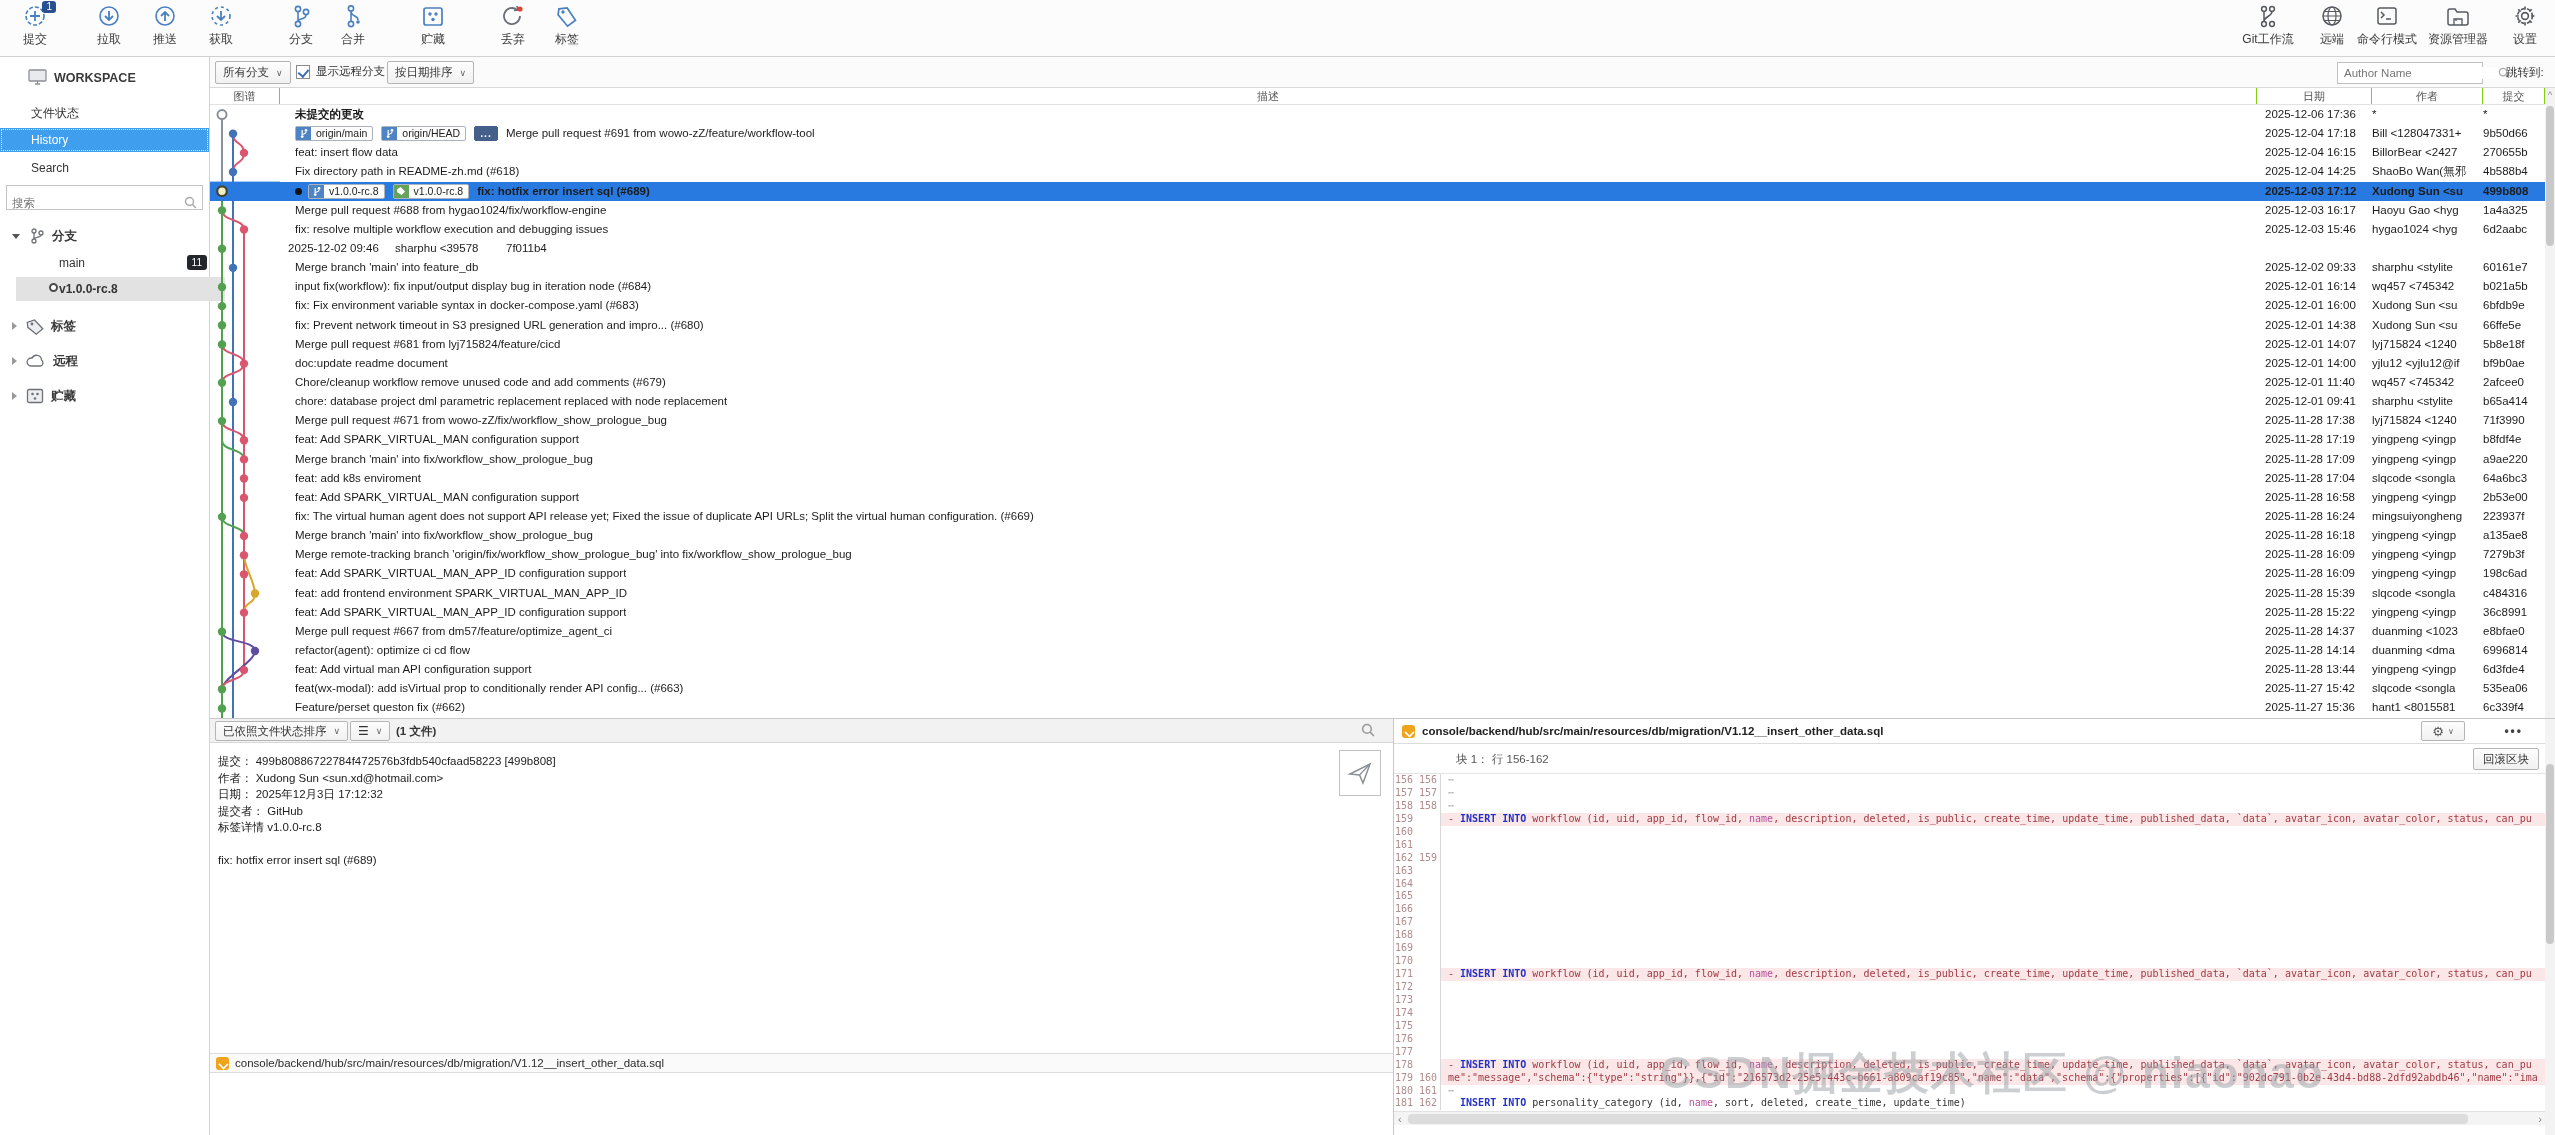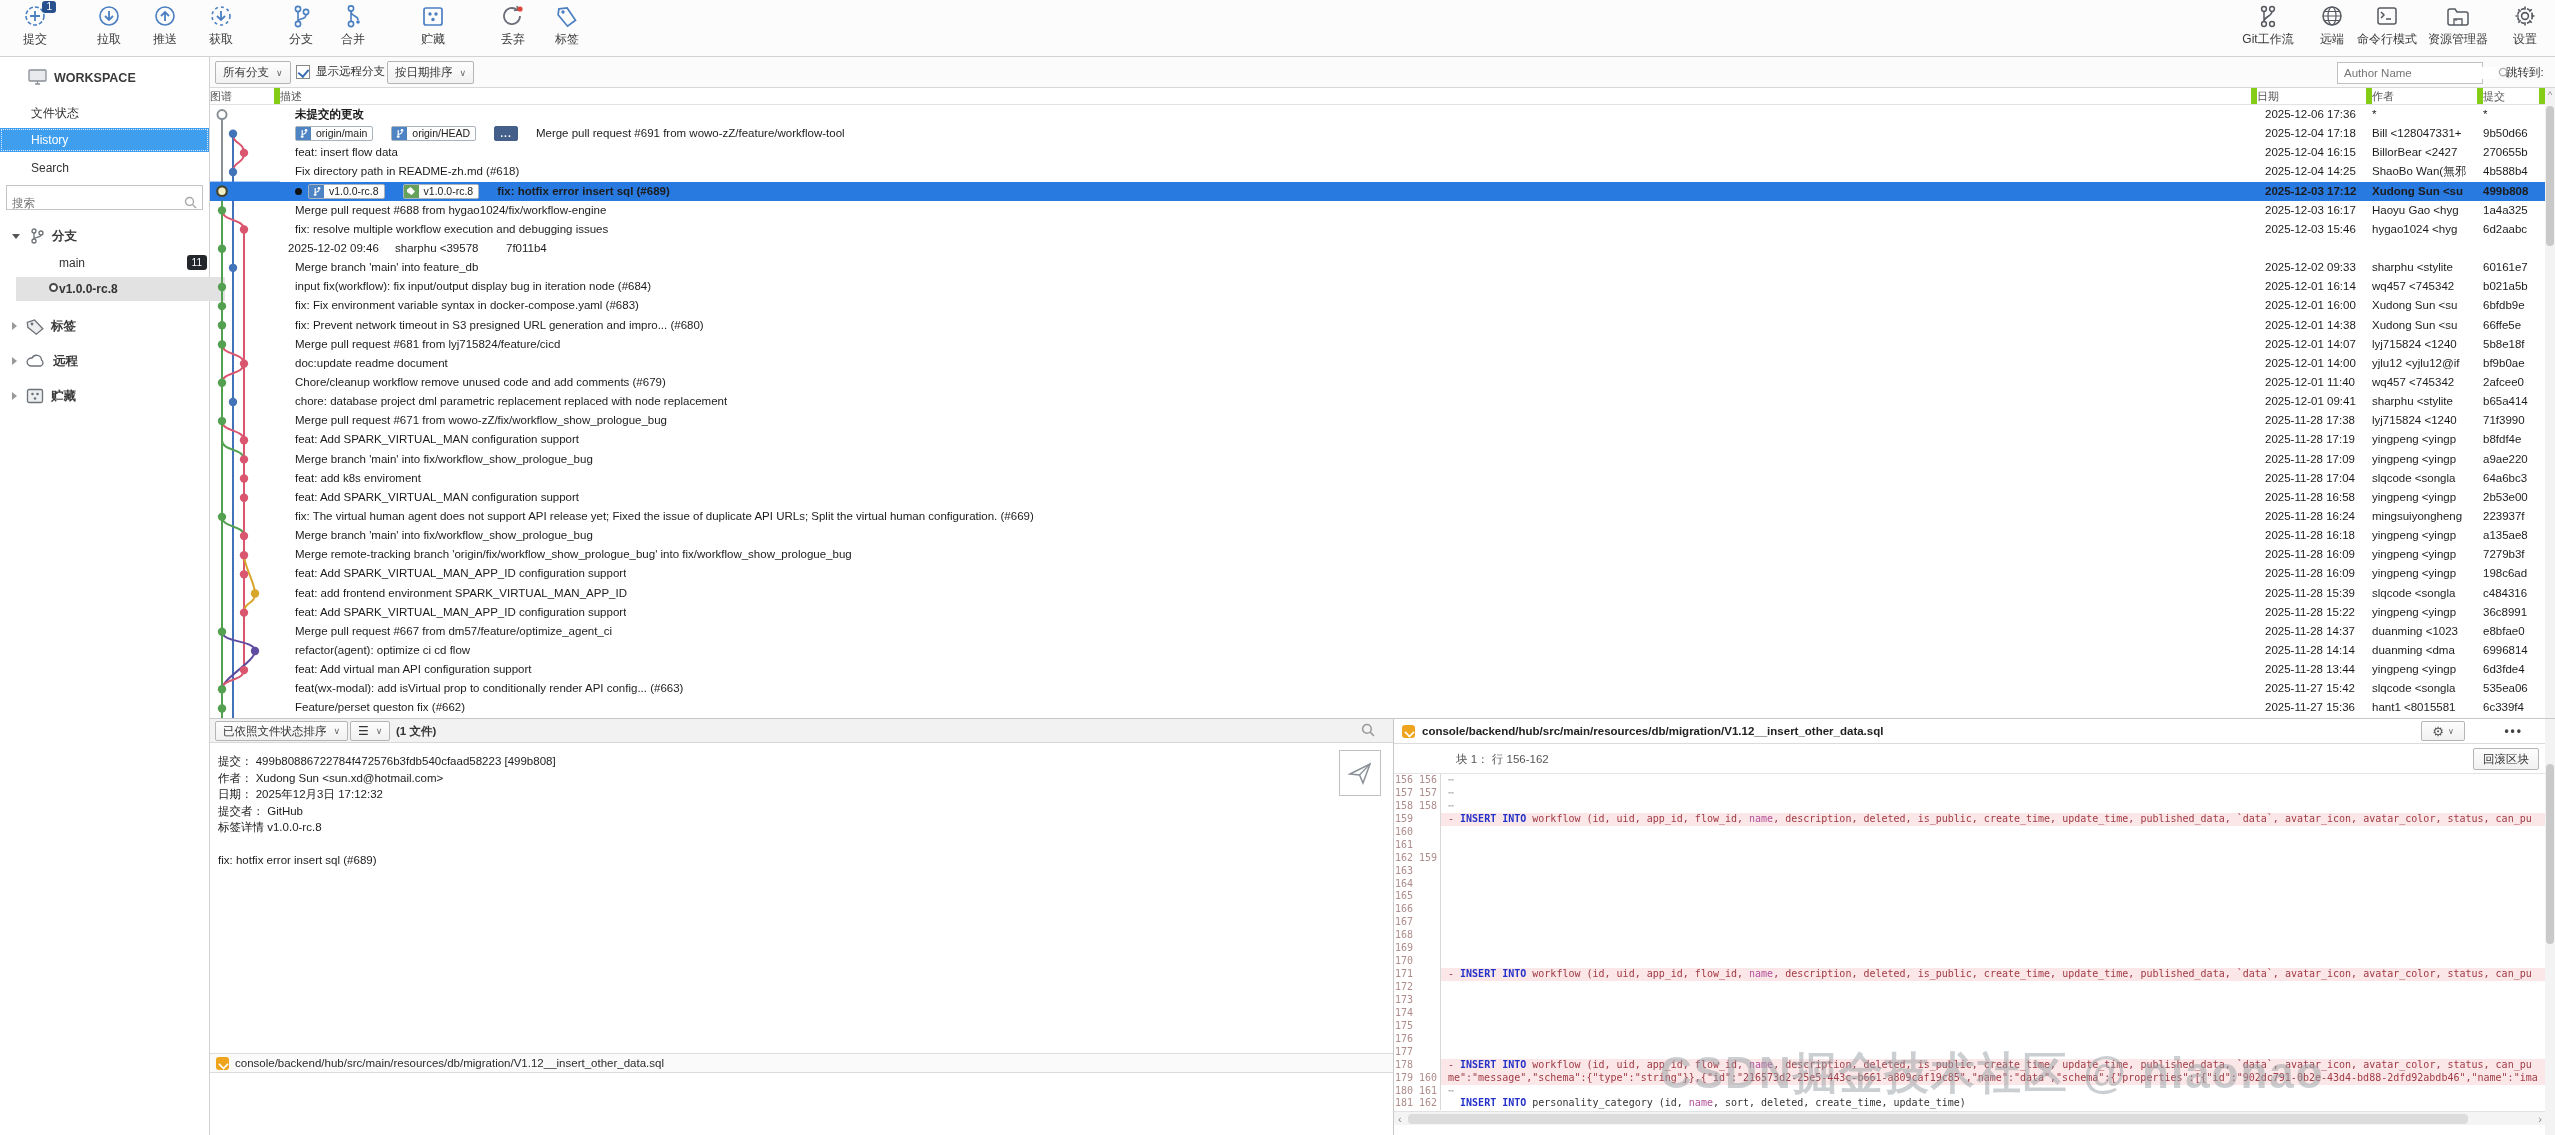--- a/index.html
+++ b/index.html
@@ -34,35 +34,35 @@
   .drop{position:absolute;top:4px;height:23px;border:1px solid #b5b5b5;background:linear-gradient(#fdfdfd,#f1f1f1);border-radius:2px;font-size:11.5px;color:#333;display:flex;align-items:center;padding:0 7px}
   .drop .dv{margin-left:7px;font-size:9px;color:#666}
   .chk{position:absolute;left:86px;top:7px;display:flex;align-items:center;font-size:11.5px;color:#333}
   .chk .box{width:14px;height:14px;border:1px solid #8a8a8a;background:#fff;margin-right:6px;position:relative}
   .chk .box:after{content:"";position:absolute;left:3px;top:1px;width:5px;height:8px;border:solid #3b6fb3;border-width:0 2px 2px 0;transform:rotate(40deg)}
   .authorbox{position:absolute;left:2127px;top:5px;width:146px;height:22px;border:1px solid #c0c0c0;background:#fff;display:flex;align-items:center}
   .authorbox input{border:0;outline:0;flex:1;font-size:11.5px;padding-left:6px;font-family:inherit;color:#333}
   .jump{position:absolute;left:2296px;top:8px;font-size:11.5px;color:#333}
   
   #colheader{position:absolute;left:210px;top:88px;width:2335px;height:17px;display:flex;font-size:11px;color:#555;background:#fff;border-bottom:1px solid #e2e2e2}
-  #colheader div{border-right:6px solid #84cc16;text-align:left;line-height:16px;overflow:hidden}
+  #colheader div{border-right:1px solid #84cc16;text-align:center;line-height:16px;overflow:hidden}
   .h-graph{width:70px}.h-desc{flex:1}.h-date{width:115px}.h-author{width:111px}.h-hash{width:62px}
   
   #commitlist{position:absolute;left:210px;top:105px;width:2335px;height:613px;overflow:hidden}
   .crow{display:flex;height:19.156px;line-height:19.156px;font-size:11.5px;color:#1c1c1c;white-space:nowrap}
   .crow.sel{background:#2879e0;font-weight:bold}
   .cg{width:70px;flex:none}
   .cd{flex:1;overflow:hidden;padding-left:15px;display:flex;align-items:center}
   .cdate{width:115px;flex:none;padding-left:8px;overflow:hidden}
   .cauthor{width:111px;flex:none;overflow:hidden}
   .chash{width:62px;flex:none;overflow:hidden}
   .cd .txt{overflow:hidden;text-overflow:clip}
   .cd.bold .txt{font-weight:bold}
   .mark{width:7px;height:7px;border-radius:50%;background:#111;margin-right:6px;flex:none}
-  .bdg{display:inline-flex;align-items:center;height:15px;border:1px solid #a9b4bf;border-radius:2px;background:#fdfdfd;margin-right:18px;flex:none;font-weight:normal}
+  .bdg{display:inline-flex;align-items:center;height:15px;border:1px solid #a9b4bf;border-radius:2px;background:#fdfdfd;margin-right:8px;flex:none;font-weight:normal}
   .bdg .bic{width:15px;height:13px;display:flex;align-items:center;justify-content:center}
   .bdg .blb{padding:0 5px;font-size:10.5px;color:#222;line-height:13px}
   .bdg.more{background:#44608a;border-color:#44608a}
   .bdg.more .blb{color:#fff;font-weight:bold;letter-spacing:1px}
   .crow.sel .bdg{font-weight:normal}
   #graphsvg{position:absolute;left:210px;top:105px;pointer-events:none;z-index:3}
   
   .vsb{position:absolute;width:10px;background:#f3f3f3}
   .vsb .thumb{position:absolute;left:1px;width:8px;background:#c9c9c9;border-radius:4px}
   .sbarrow{position:absolute;font-size:9px;color:#888;width:10px;text-align:center}

